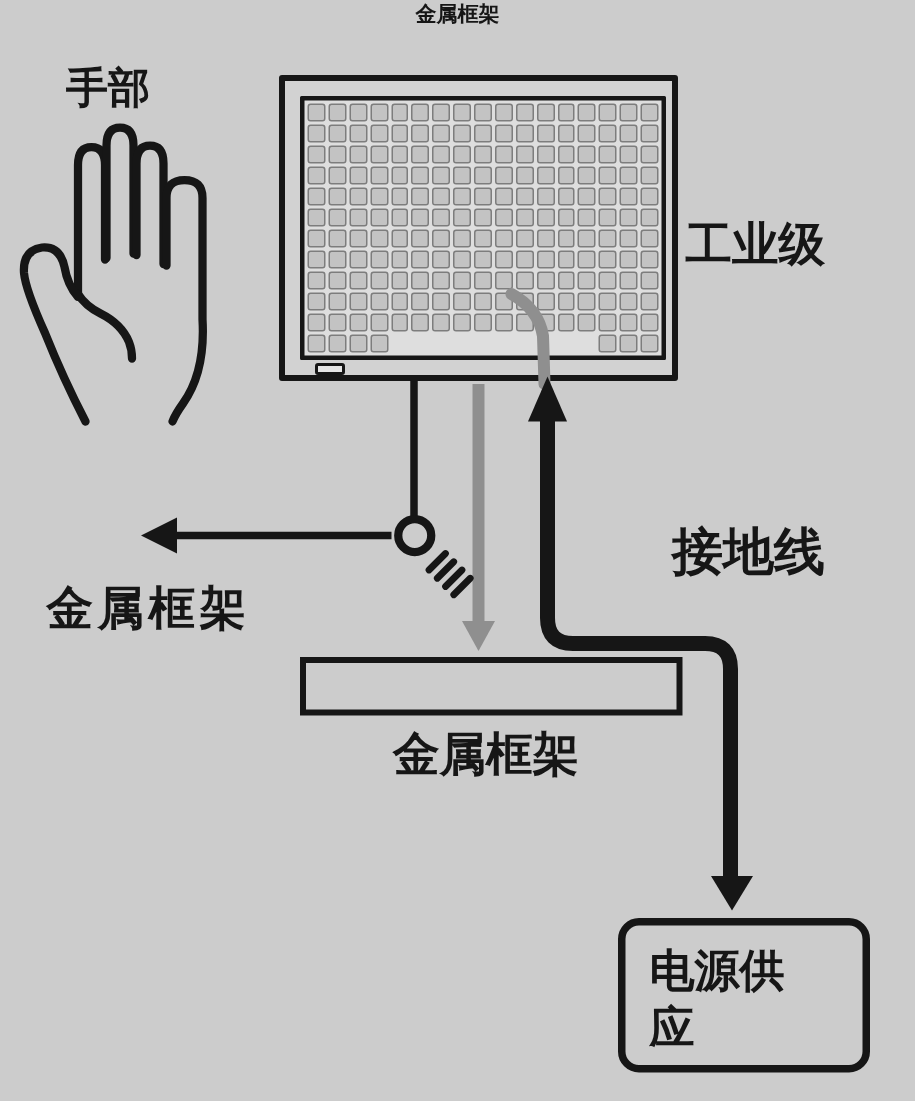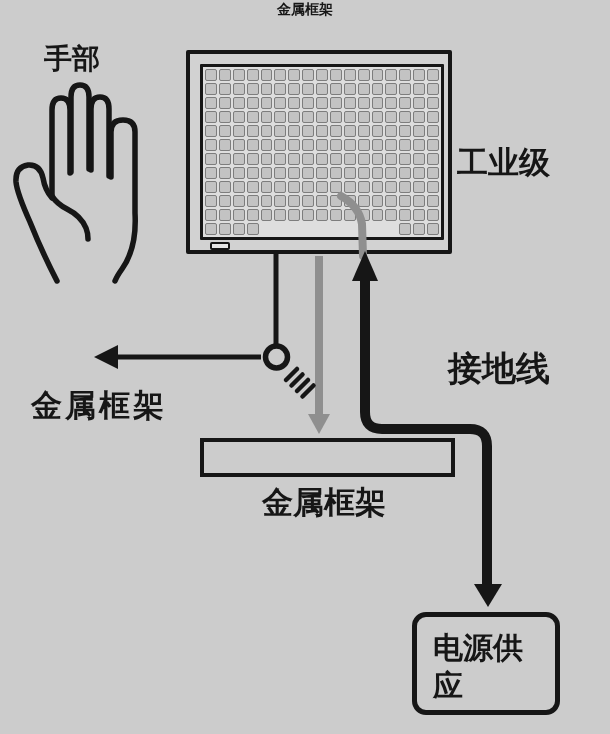--- a/index.html
+++ b/index.html
@@ -25,21 +25,21 @@
   #grid{position:absolute;left:2px;top:2px;right:2px;bottom:2px;
     display:grid;grid-template-columns:repeat(17,1fr);grid-auto-rows:1fr;gap:2px;}
   #grid .cell{background:#c3c3c3;border:1px solid #7d7d7d;border-radius:2px;}
   #grid .cell.hidden{visibility:hidden;}
   #power-btn{position:absolute;left:20px;top:188px;width:20px;height:8px;
     border:2px solid var(--ink,#161616);background:#e6e6e6;border-radius:2px;box-sizing:border-box;}
   
   #frame-bar{left:200px;top:438px;width:255px;height:39px;
     border:4px solid var(--ink,#161616);box-sizing:border-box;background:transparent;}
   
-  #power-box{left:412px;top:612px;width:148px;height:103px;
+  #power-box{left:412px;top:612px;width:168px;height:103px;
     border:5px solid var(--ink,#161616);border-radius:14px;box-sizing:border-box;background:transparent;}
   #power-box .txt{margin:12px 24px 0 16px;font-size:30px;font-weight:600;line-height:38px;word-break:break-all;}
   #wires{left:0;top:0;pointer-events:none;}
 </style>
 </head>
 <body style="--bg: #cccccc; --ink: #161616;">
 
 <div class="abs label" id="label-top">金属框架</div>
 
 <div class="abs" id="monitor">

